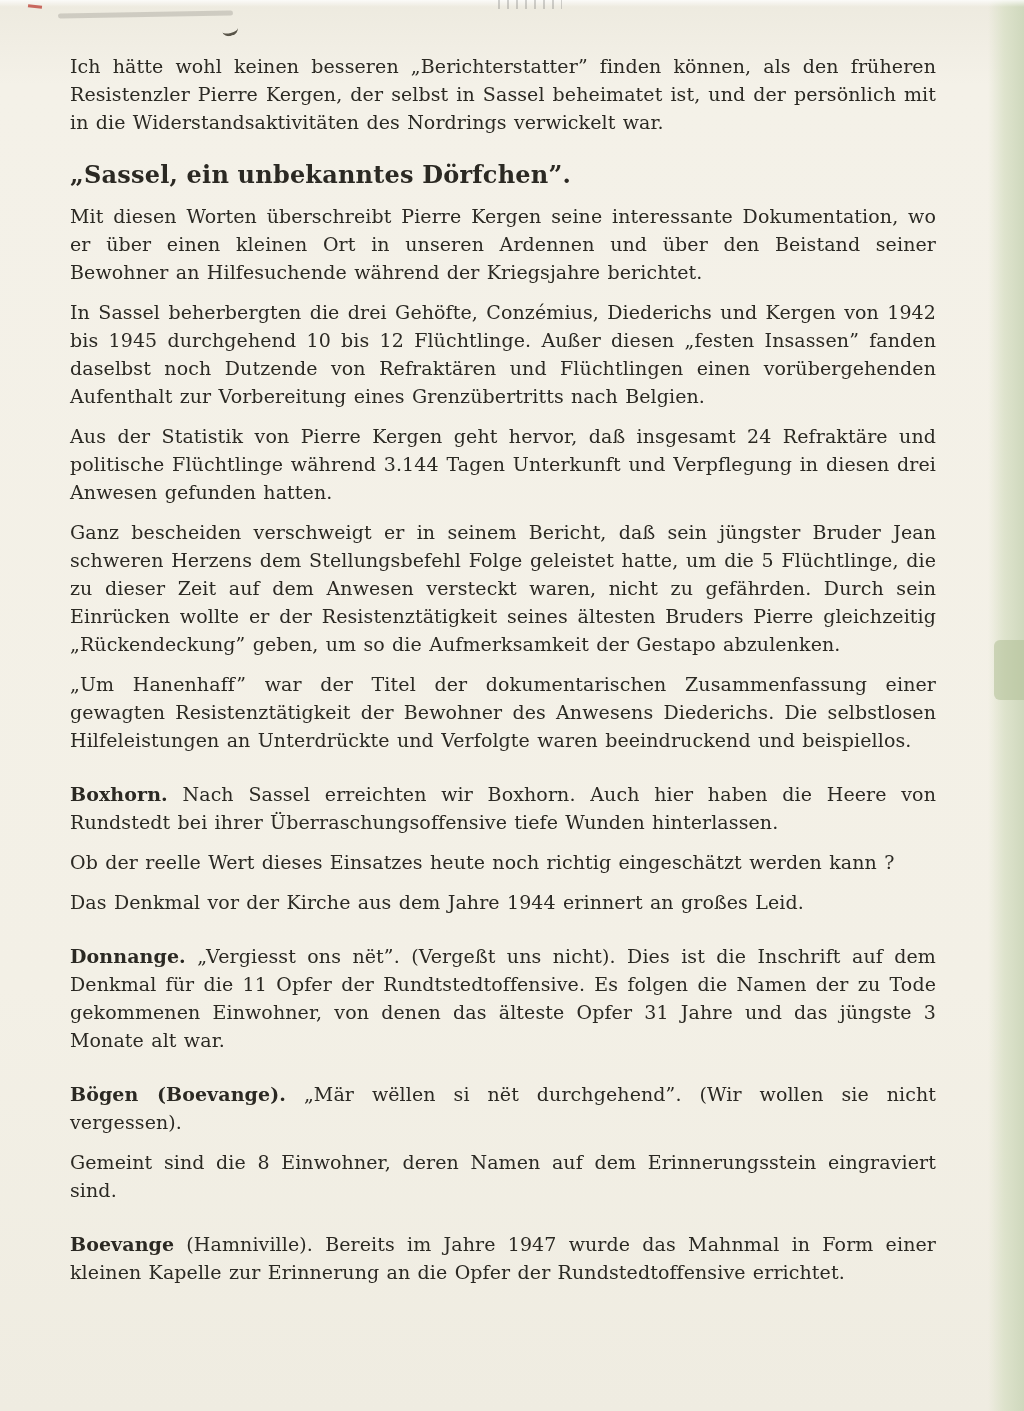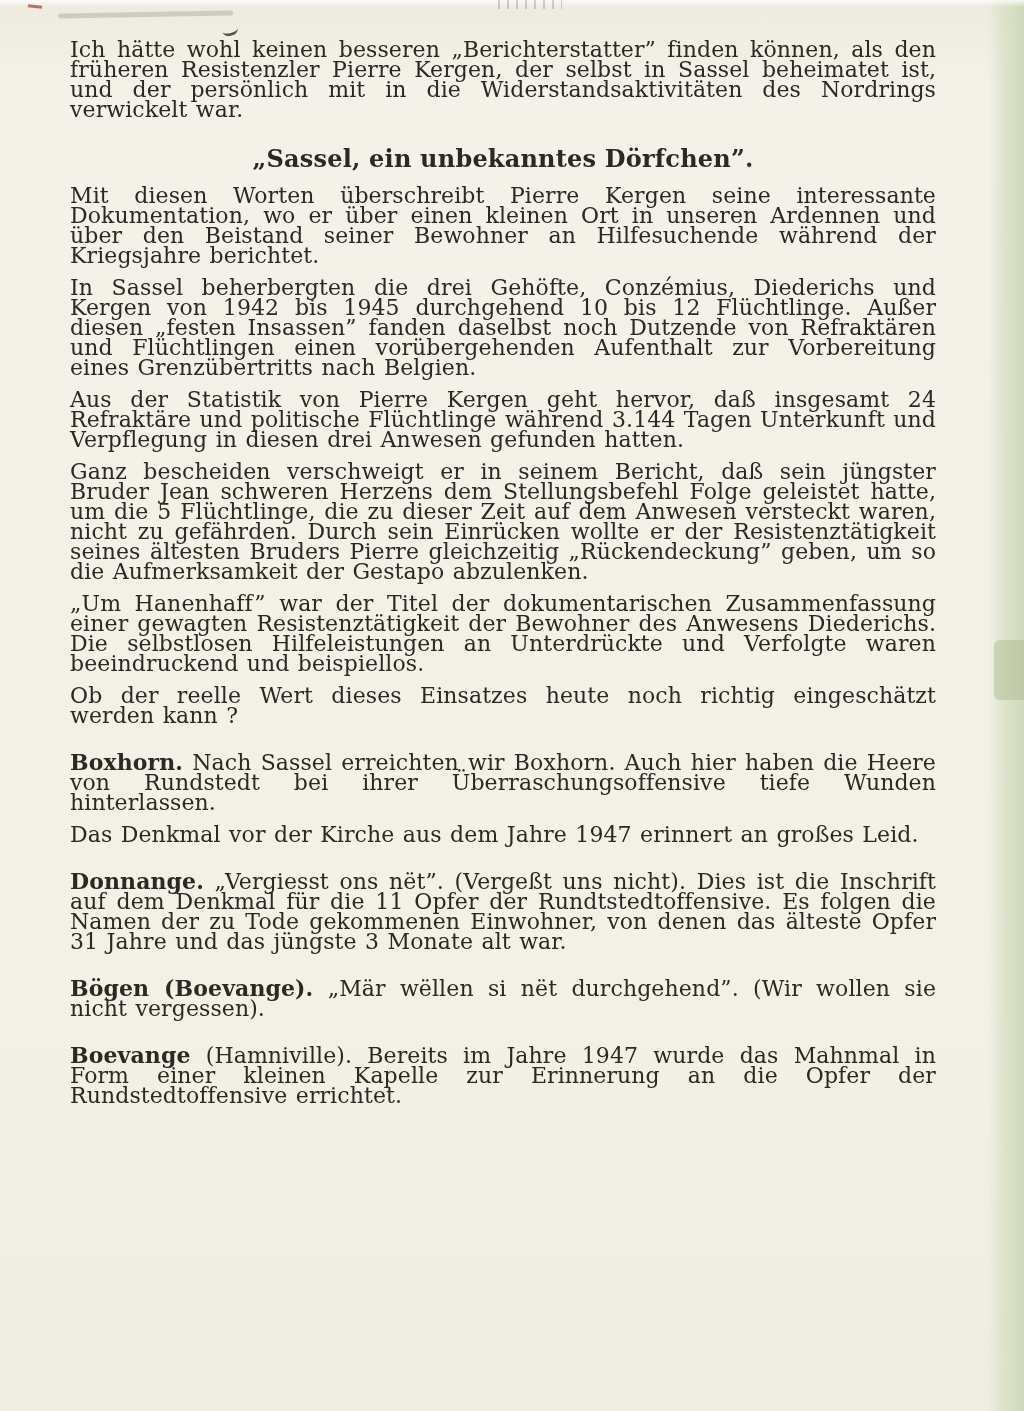--- a/index.html
+++ b/index.html
@@ -16,34 +16,33 @@
     color: #2b2923;
   }
   .page {
     position: relative;
     box-sizing: border-box;
     width: 1024px;
     padding: 40px 88px 0 70px;
     z-index: 2;
   }
   .body-text {
-    margin: 0 0 12px 0;
-    font-size: 22px;
-    line-height: 20px;
+    margin: 12px 0 12px 0;
+    font-size: 19px;
+    line-height: 28px;
     text-align: justify;
     letter-spacing: 0.1px;
     word-spacing: 0.06em;
   }
   .heading {
     margin: 24px 0 12px 0;
     font-size: 24px;
     line-height: 30px;
     font-weight: bold;
     letter-spacing: 0.2px;
-    text-align: center;
   }
   .entry { margin-top: 26px; }
   .entry .lead { font-weight: bold; }
   .edge-band {
     position: absolute;
     top: 0; right: 0; bottom: 0;
     width: 36px;
     background: linear-gradient(90deg, rgba(217,224,198,0) 0%, rgba(215,223,196,0.75) 45%, #cfd8bd 100%);
     z-index: 1;
   }
@@ -97,27 +96,28 @@
 
   <p class="body-text">Ich hätte wohl keinen besseren „Berichterstatter” finden können, als den früheren Resistenzler Pierre Kergen, der selbst in Sassel beheimatet ist, und der persönlich mit in die Widerstandsaktivitäten des Nordrings verwickelt war.</p>
 
   <h2 class="heading">„Sassel, ein unbekanntes Dörfchen”.</h2>
 
   <p class="body-text">Mit diesen Worten überschreibt Pierre Kergen seine interessante Dokumentation, wo er über einen kleinen Ort in unseren Ardennen und über den Beistand seiner Bewohner an Hilfesuchende während der Kriegsjahre berichtet.</p>
   <p class="body-text">In Sassel beherbergten die drei Gehöfte, Conzémius, Diederichs und Kergen von 1942 bis 1945 durchgehend 10 bis 12 Flüchtlinge. Außer diesen „festen Insassen” fanden daselbst noch Dutzende von Refraktären und Flüchtlingen einen vorübergehenden Aufenthalt zur Vorbereitung eines Grenzübertritts nach Belgien.</p>
   <p class="body-text">Aus der Statistik von Pierre Kergen geht hervor, daß insgesamt 24 Refraktäre und politische Flüchtlinge während 3.144 Tagen Unterkunft und Verpflegung in diesen drei Anwesen gefunden hatten.</p>
   <p class="body-text">Ganz bescheiden verschweigt er in seinem Bericht, daß sein jüngster Bruder Jean schweren Herzens dem Stellungsbefehl Folge geleistet hatte, um die 5 Flüchtlinge, die zu dieser Zeit auf dem Anwesen versteckt waren, nicht zu gefährden. Durch sein Einrücken wollte er der Resistenztätigkeit seines ältesten Bruders Pierre gleichzeitig „Rückendeckung” geben, um so die Aufmerksamkeit der Gestapo abzulenken.</p>
   <p class="body-text">„Um Hanenhaff” war der Titel der dokumentarischen Zusammenfassung einer gewagten Resistenztätigkeit der Bewohner des Anwesens Diederichs. Die selbstlosen Hilfeleistungen an Unterdrückte und Verfolgte waren beeindruckend und beispiellos.</p>
+  <p class="body-text entry"><strong class="lead">Boxhorn.</strong><span> Nach Sassel erreichten wir Boxhorn. Auch hier haben die Heere von Rundstedt bei ihrer Überraschungsoffensive tiefe Wunden hinterlassen.</span></p>
+
   <p class="body-text">Ob der reelle Wert dieses Einsatzes heute noch richtig eingeschätzt werden kann ?</p>
-
-  <p class="body-text entry"><strong class="lead">Boxhorn.</strong><span> Nach Sassel erreichten wir Boxhorn. Auch hier haben die Heere von Rundstedt bei ihrer Überraschungsoffensive tiefe Wunden hinterlassen.</span></p>
-  <p class="body-text">Das Denkmal vor der Kirche aus dem Jahre 1947 erinnert an großes Leid.</p>
+  <p class="body-text">Das Denkmal vor der Kirche aus dem Jahre 1944 erinnert an großes Leid.</p>
 
   <p class="body-text entry"><strong class="lead">Donnange.</strong><span> „Vergiesst ons nët”. (Vergeßt uns nicht). Dies ist die Inschrift auf dem Denkmal für die 11 Opfer der Rundtstedtoffensive. Es folgen die Namen der zu Tode gekommenen Einwohner, von denen das älteste Opfer 31 Jahre und das jüngste 3 Monate alt war.</span></p>
 
   <p class="body-text entry"><strong class="lead">Bögen (Boevange).</strong><span> „Mär wëllen si nët durchgehend”. (Wir wollen sie nicht vergessen).</span></p>
+  <p class="body-text">Gemeint sind die 8 Einwohner, deren Namen auf dem Erinnerungsstein eingraviert sind.</p>
 
   <p class="body-text entry"><strong class="lead">Boevange</strong><span> (Hamniville). Bereits im Jahre 1947 wurde das Mahnmal in Form einer kleinen Kapelle zur Erinnerung an die Opfer der Rundstedtoffensive errichtet.</span></p>
 
 </div>
 
 <div class="edge-band"></div>
 <div class="edge-band-dark"></div>
 
 </body></html>

